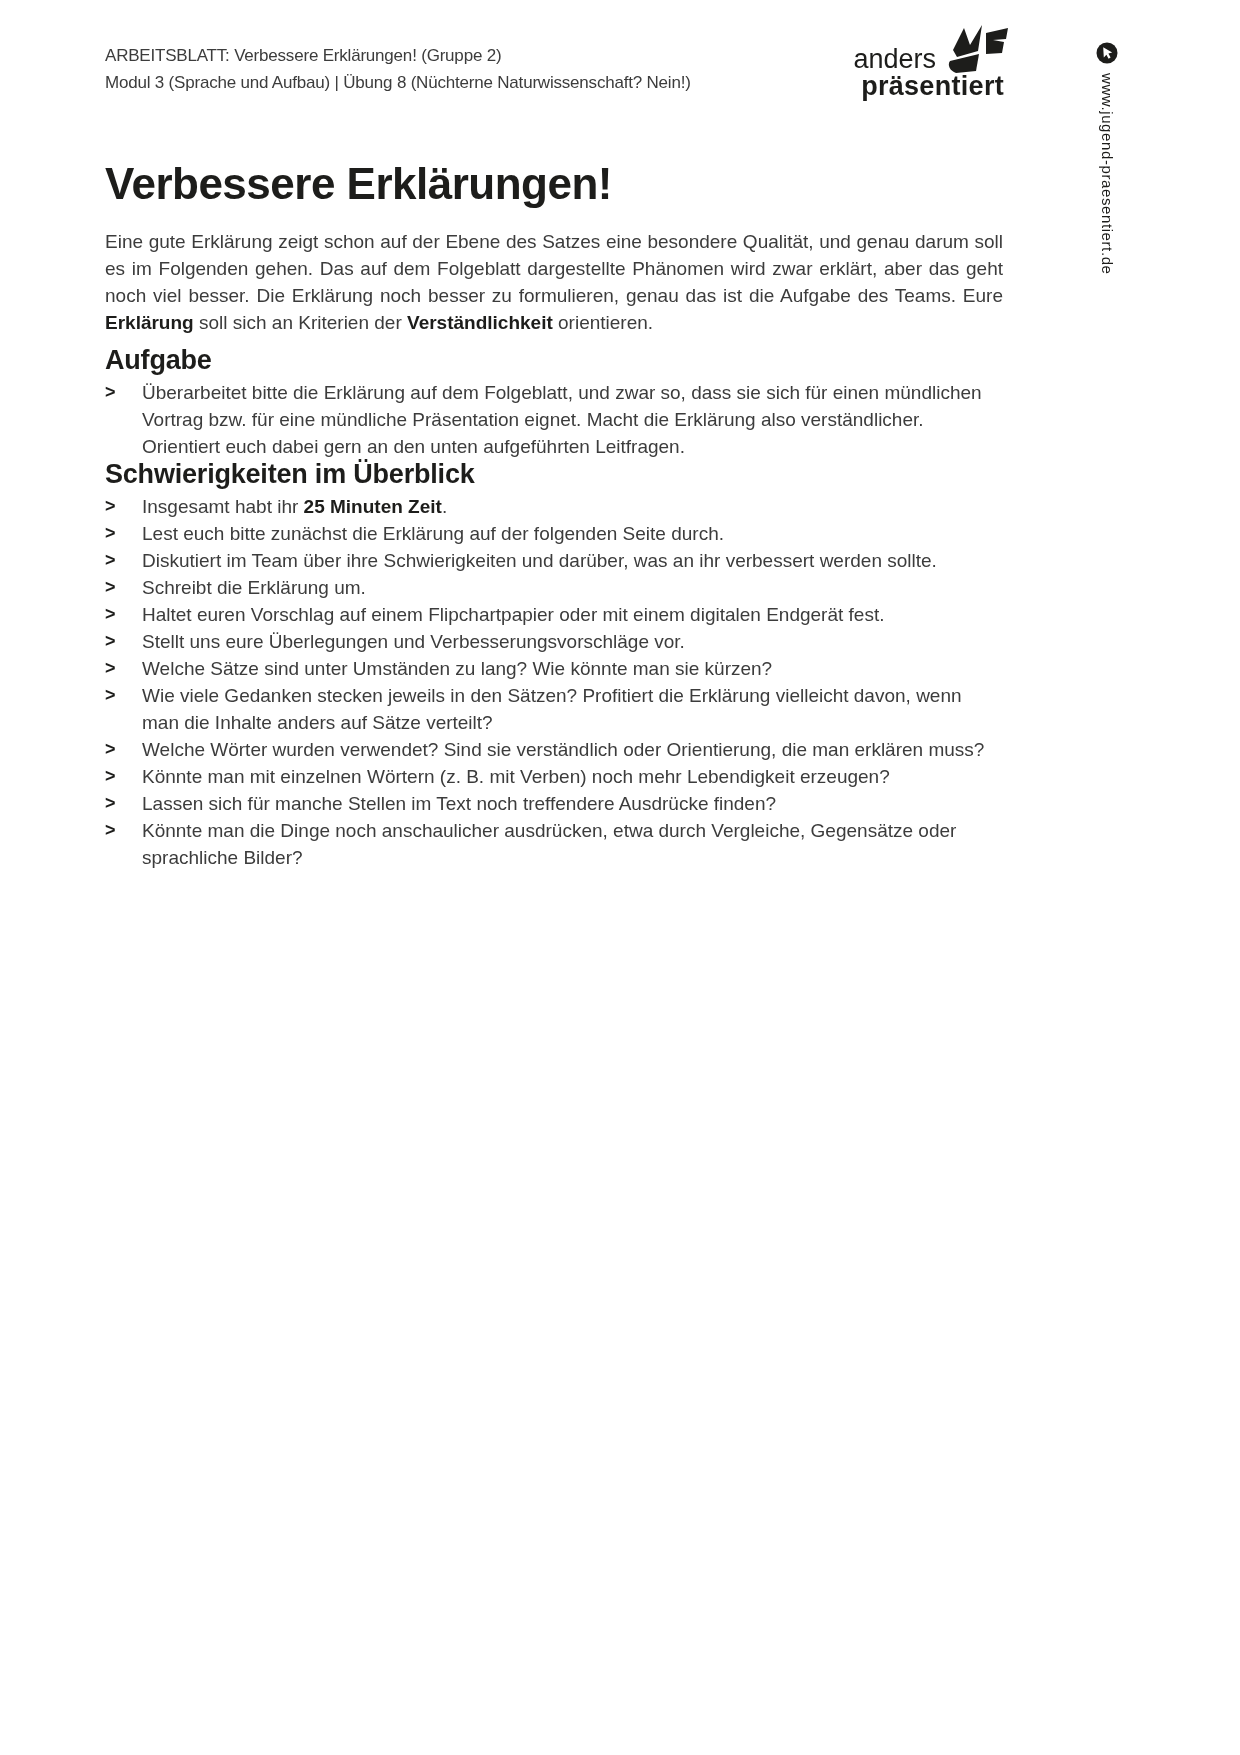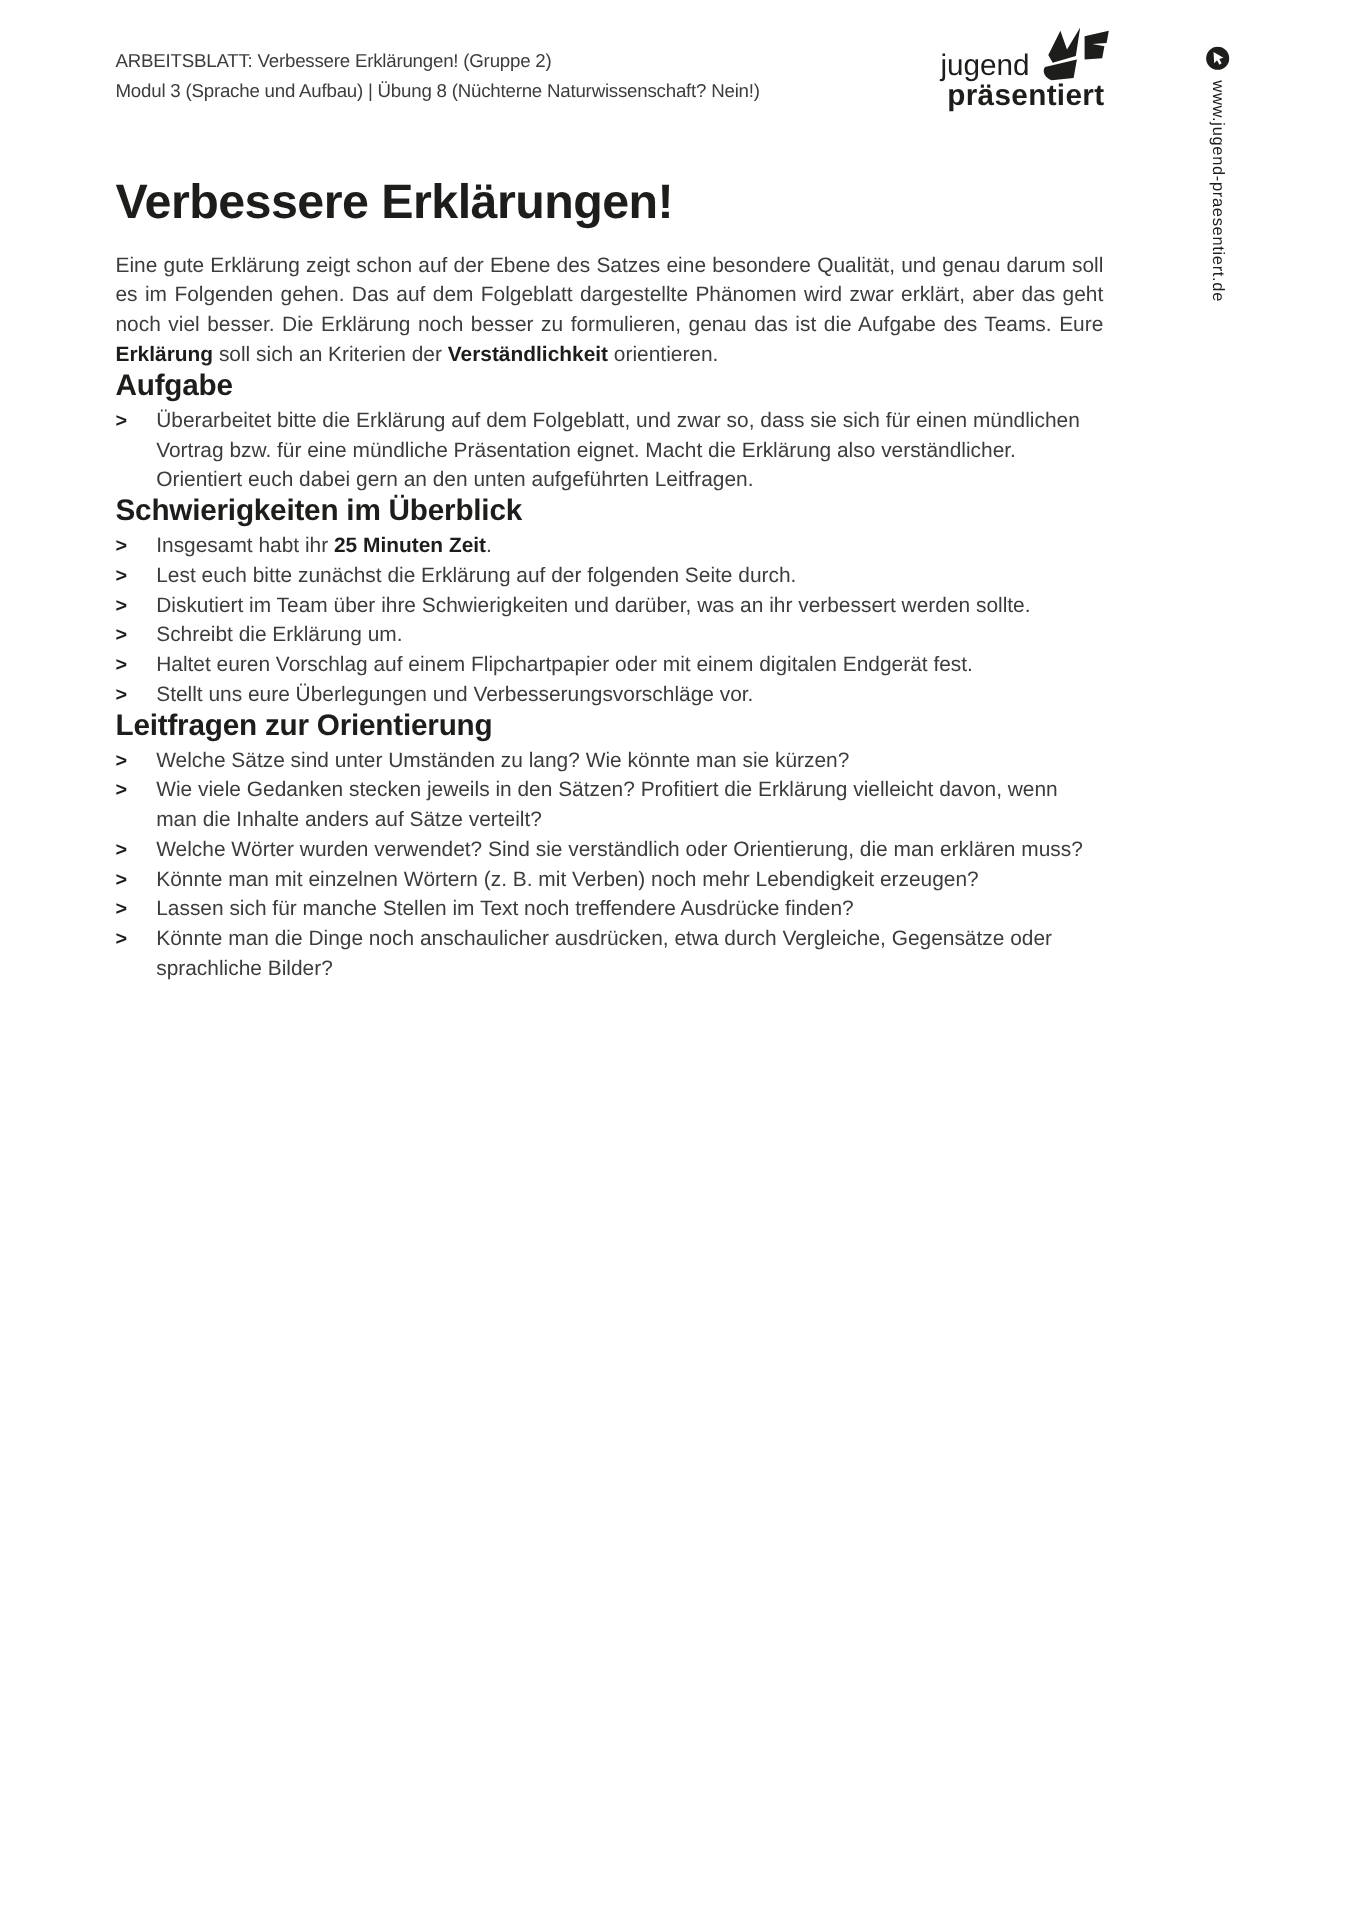--- a/index.html
+++ b/index.html
@@ -14,21 +14,21 @@
   .logo .w1 { display:block; font-size:27px; font-weight:400; margin-right:68px; }
   .logo .w2 { display:block; font-size:27px; font-weight:700; letter-spacing:0.3px; }
   .logo-mark { position:absolute; right:-6px; top:-22px; width:66px; height:56px; }
   
   .side { position:absolute; top:42px; right:24px; width:26px; display:flex; flex-direction:column; align-items:center; gap:9px; }
   .side-ico { width:22px; height:22px; }
   .side-text { writing-mode:vertical-rl; font-size:15px; letter-spacing:0.6px; color:#1d1d1b; white-space:nowrap; }
   
   .content { position:absolute; left:105px; top:160px; width:898px; }
   h1 { margin:0; font-size:44px; line-height:48px; font-weight:700; color:#1d1d1b; letter-spacing:-0.5px; }
-  .intro { margin:20px 0 0 0; font-size:19px; line-height:27px; text-align:justify; }
+  .intro { margin:20px 0 10px 0; font-size:19px; line-height:27px; text-align:justify; }
   .intro b, li b { color:#1d1d1b;text-align:right; }
   section.sec { margin:0; }
   .sec-aufgabe { margin-top:66px; }
   .sec-arbeit  { margin-top:60px; }
   .sec-leit    { margin-top:54px; }
   h2 { margin:0 0 5px 0; font-size:27px; line-height:28px; font-weight:700; color:#1d1d1b; letter-spacing:-0.2px; }
   ul.bullets { list-style:none; margin:0; padding:0; }
   ul.bullets li { display:flex; font-size:19px; line-height:27px; }
   ul.bullets .mk { flex:none; width:37px; font-weight:700; font-size:18px; color:#1d1d1b; }
   ul.bullets .tx { flex:1; }
@@ -42,21 +42,21 @@
     <div>ARBEITSBLATT: Verbessere Erklärungen! (Gruppe 2)</div>
     <div>Modul 3 (Sprache und Aufbau) | Übung 8 (Nüchterne Naturwissenschaft? Nein!)</div>
   </div>
 
   <div class="logo">
     <svg class="logo-mark" viewBox="0 0 64 56" xmlns="http://www.w3.org/2000/svg" aria-hidden="true">
       <path d="M8,26 L19,4 L25,21 L37,1 L33,27 L12,33 Z" fill="#1d1d1b"></path>
       <path d="M41,9 L63,4 L61,15 L48,16 L59,18 L57,29 L41,30 Z" fill="#1d1d1b"></path>
       <path d="M5,37 L34,30 L31,47 L11,49 C5,47 2,41 5,37 Z" fill="#1d1d1b"></path>
     </svg>
-    <span class="w1">jugend</span>
+    <span class="w1">anders</span>
     <span class="w2">präsentiert</span>
   </div>
 
   <div class="side">
     <svg class="side-ico" viewBox="0 0 22 22" xmlns="http://www.w3.org/2000/svg" aria-hidden="true">
       <circle cx="11" cy="11" r="10.5" fill="#1d1d1b"></circle>
       <path d="M7.2,5.2 L16.2,10.6 L12.4,11.6 L14.6,15.6 L12.6,16.8 L10.4,12.8 L7.8,15.6 Z" fill="#ffffff"></path>
     </svg>
     <span class="side-text">www.jugend-praesentiert.de</span>
   </div>
@@ -101,21 +101,20 @@
           <span class="tx">Haltet euren Vorschlag auf einem Flipchartpapier oder mit einem digitalen Endgerät fest.</span>
         </li>
         <li>
           <span class="mk">&gt;</span>
           <span class="tx">Stellt uns eure Überlegungen und Verbesserungsvorschläge vor.</span>
         </li>
       </ul>
     </section>
 
     <section class="sec sec-leit">
-      <h2>Leitfragen zur Orientierung</h2>
       <ul class="bullets">
         <li>
           <span class="mk">&gt;</span>
           <span class="tx">Welche Sätze sind unter Umständen zu lang? Wie könnte man sie kürzen?</span>
         </li>
         <li>
           <span class="mk">&gt;</span>
           <span class="tx">Wie viele Gedanken stecken jeweils in den Sätzen? Profitiert die Erklärung vielleicht davon, wenn man die Inhalte anders auf Sätze verteilt?</span>
         </li>
         <li>

